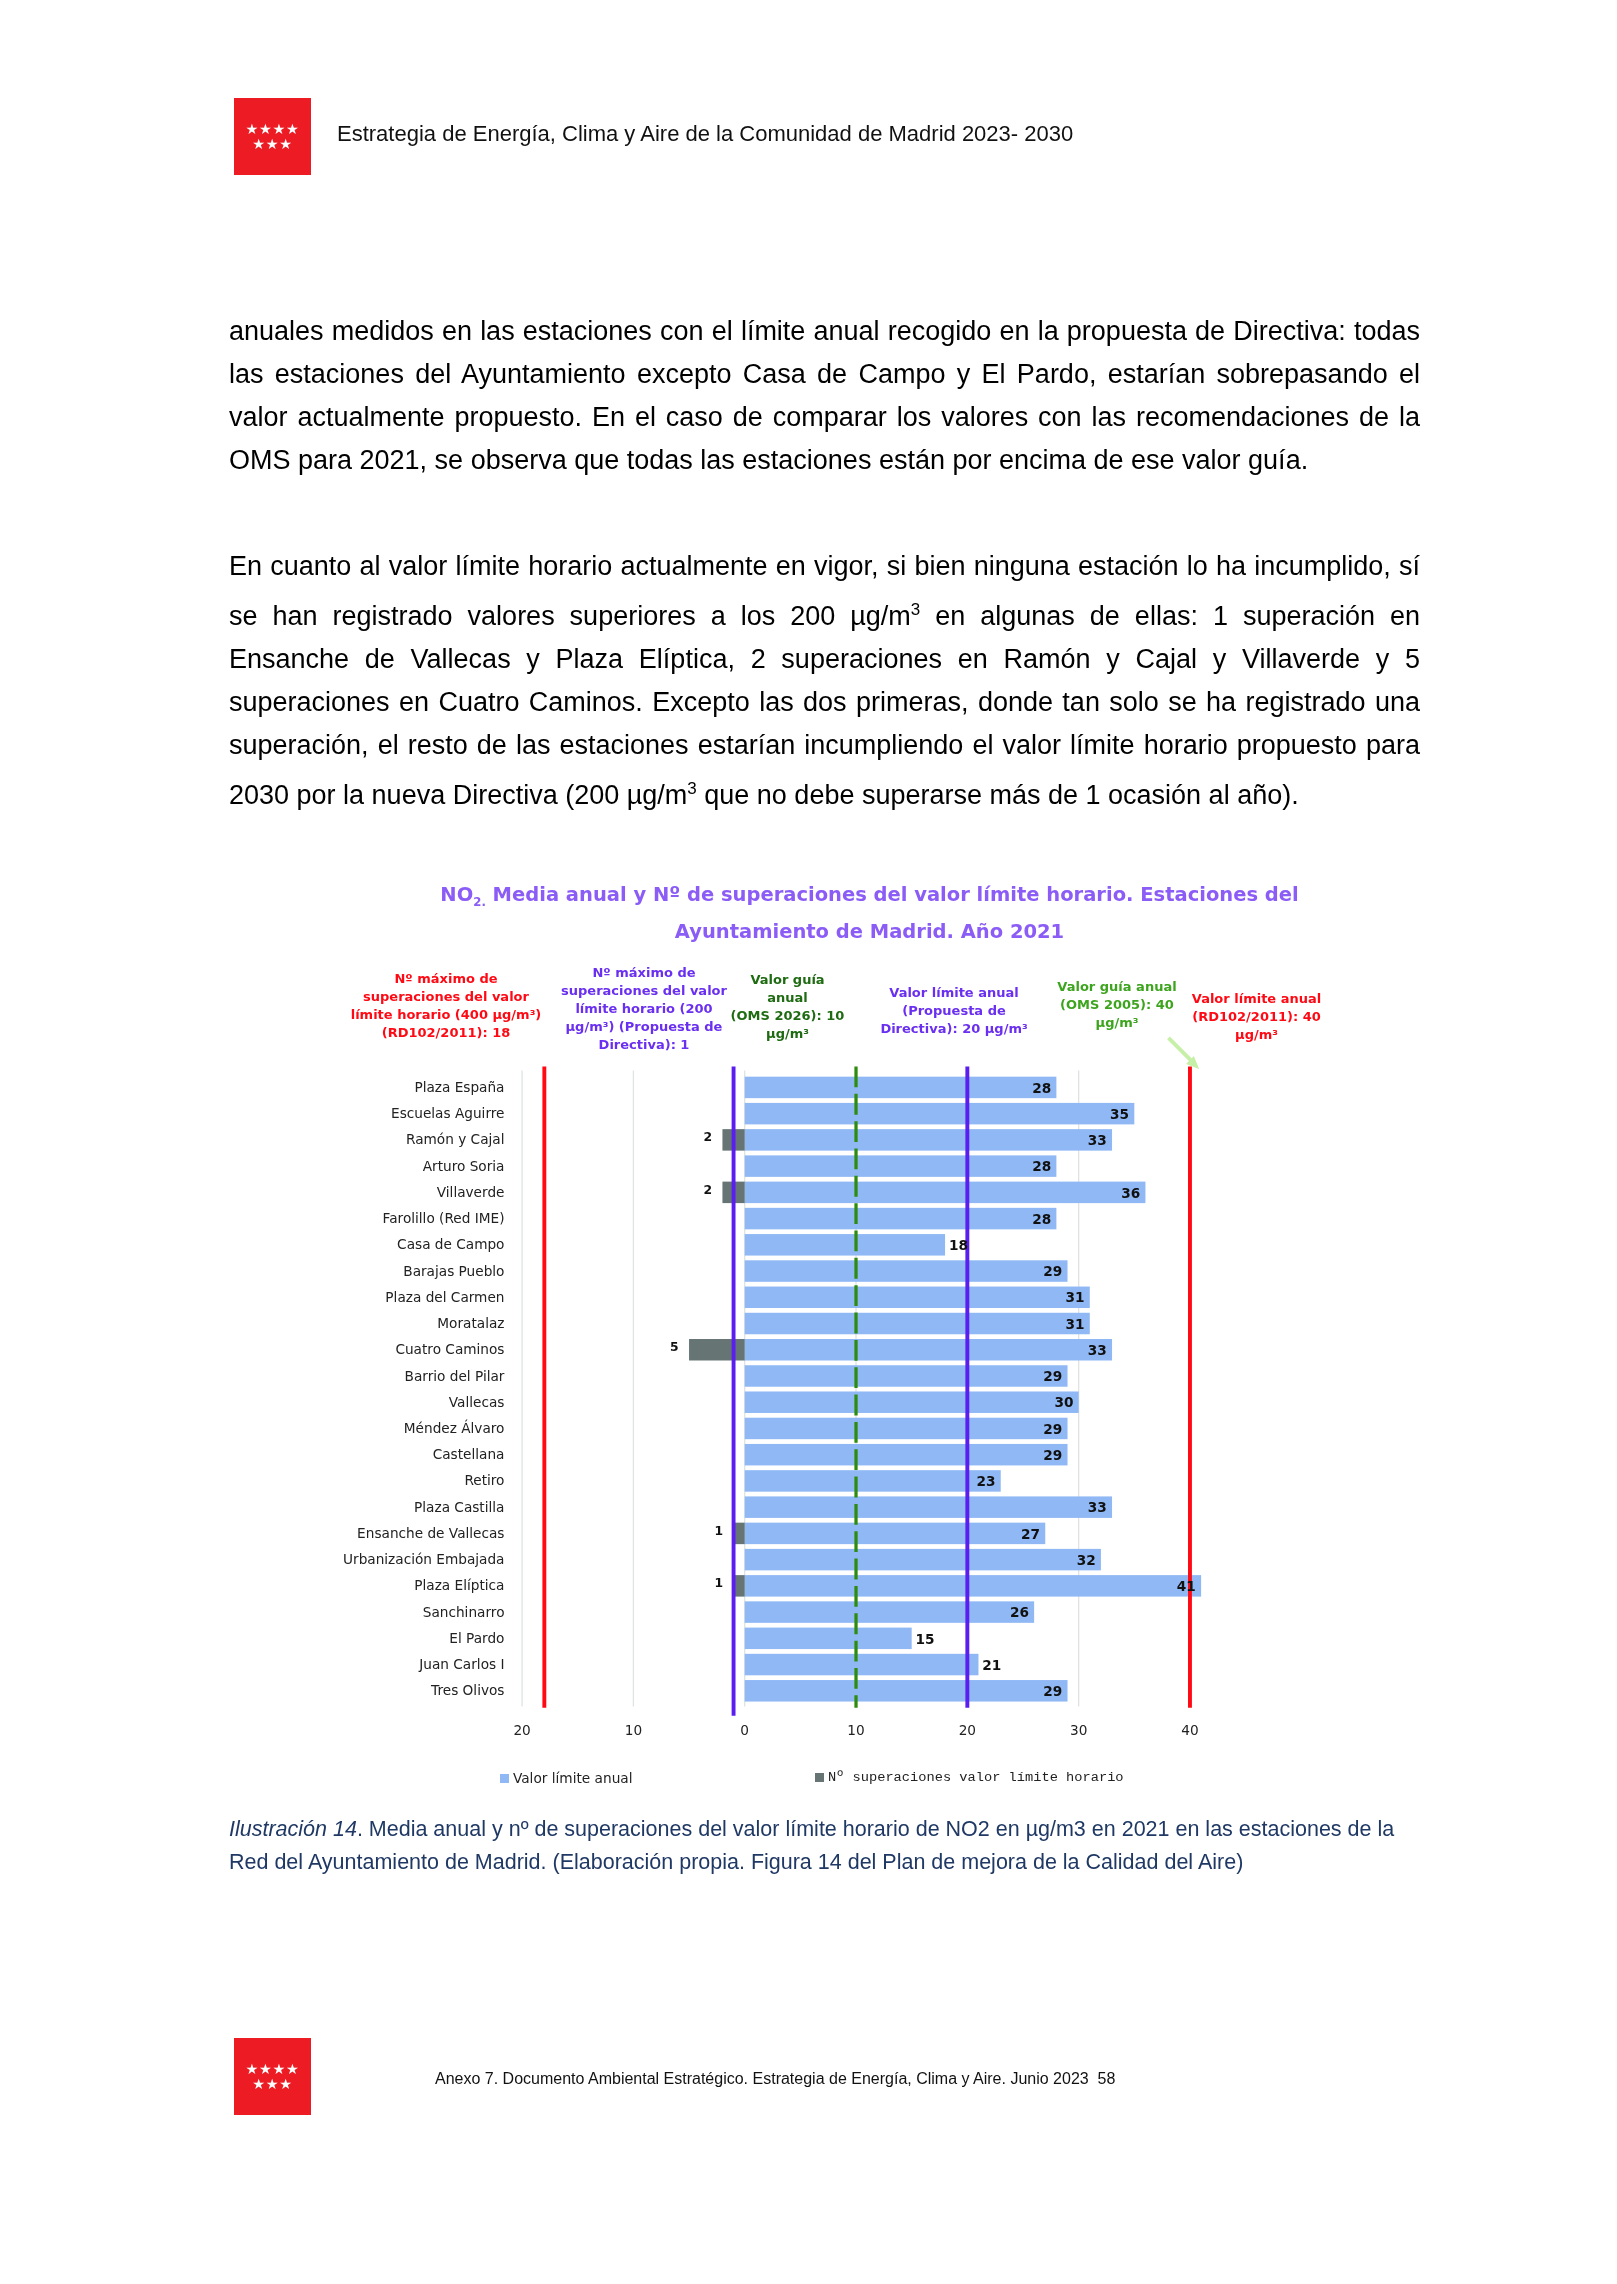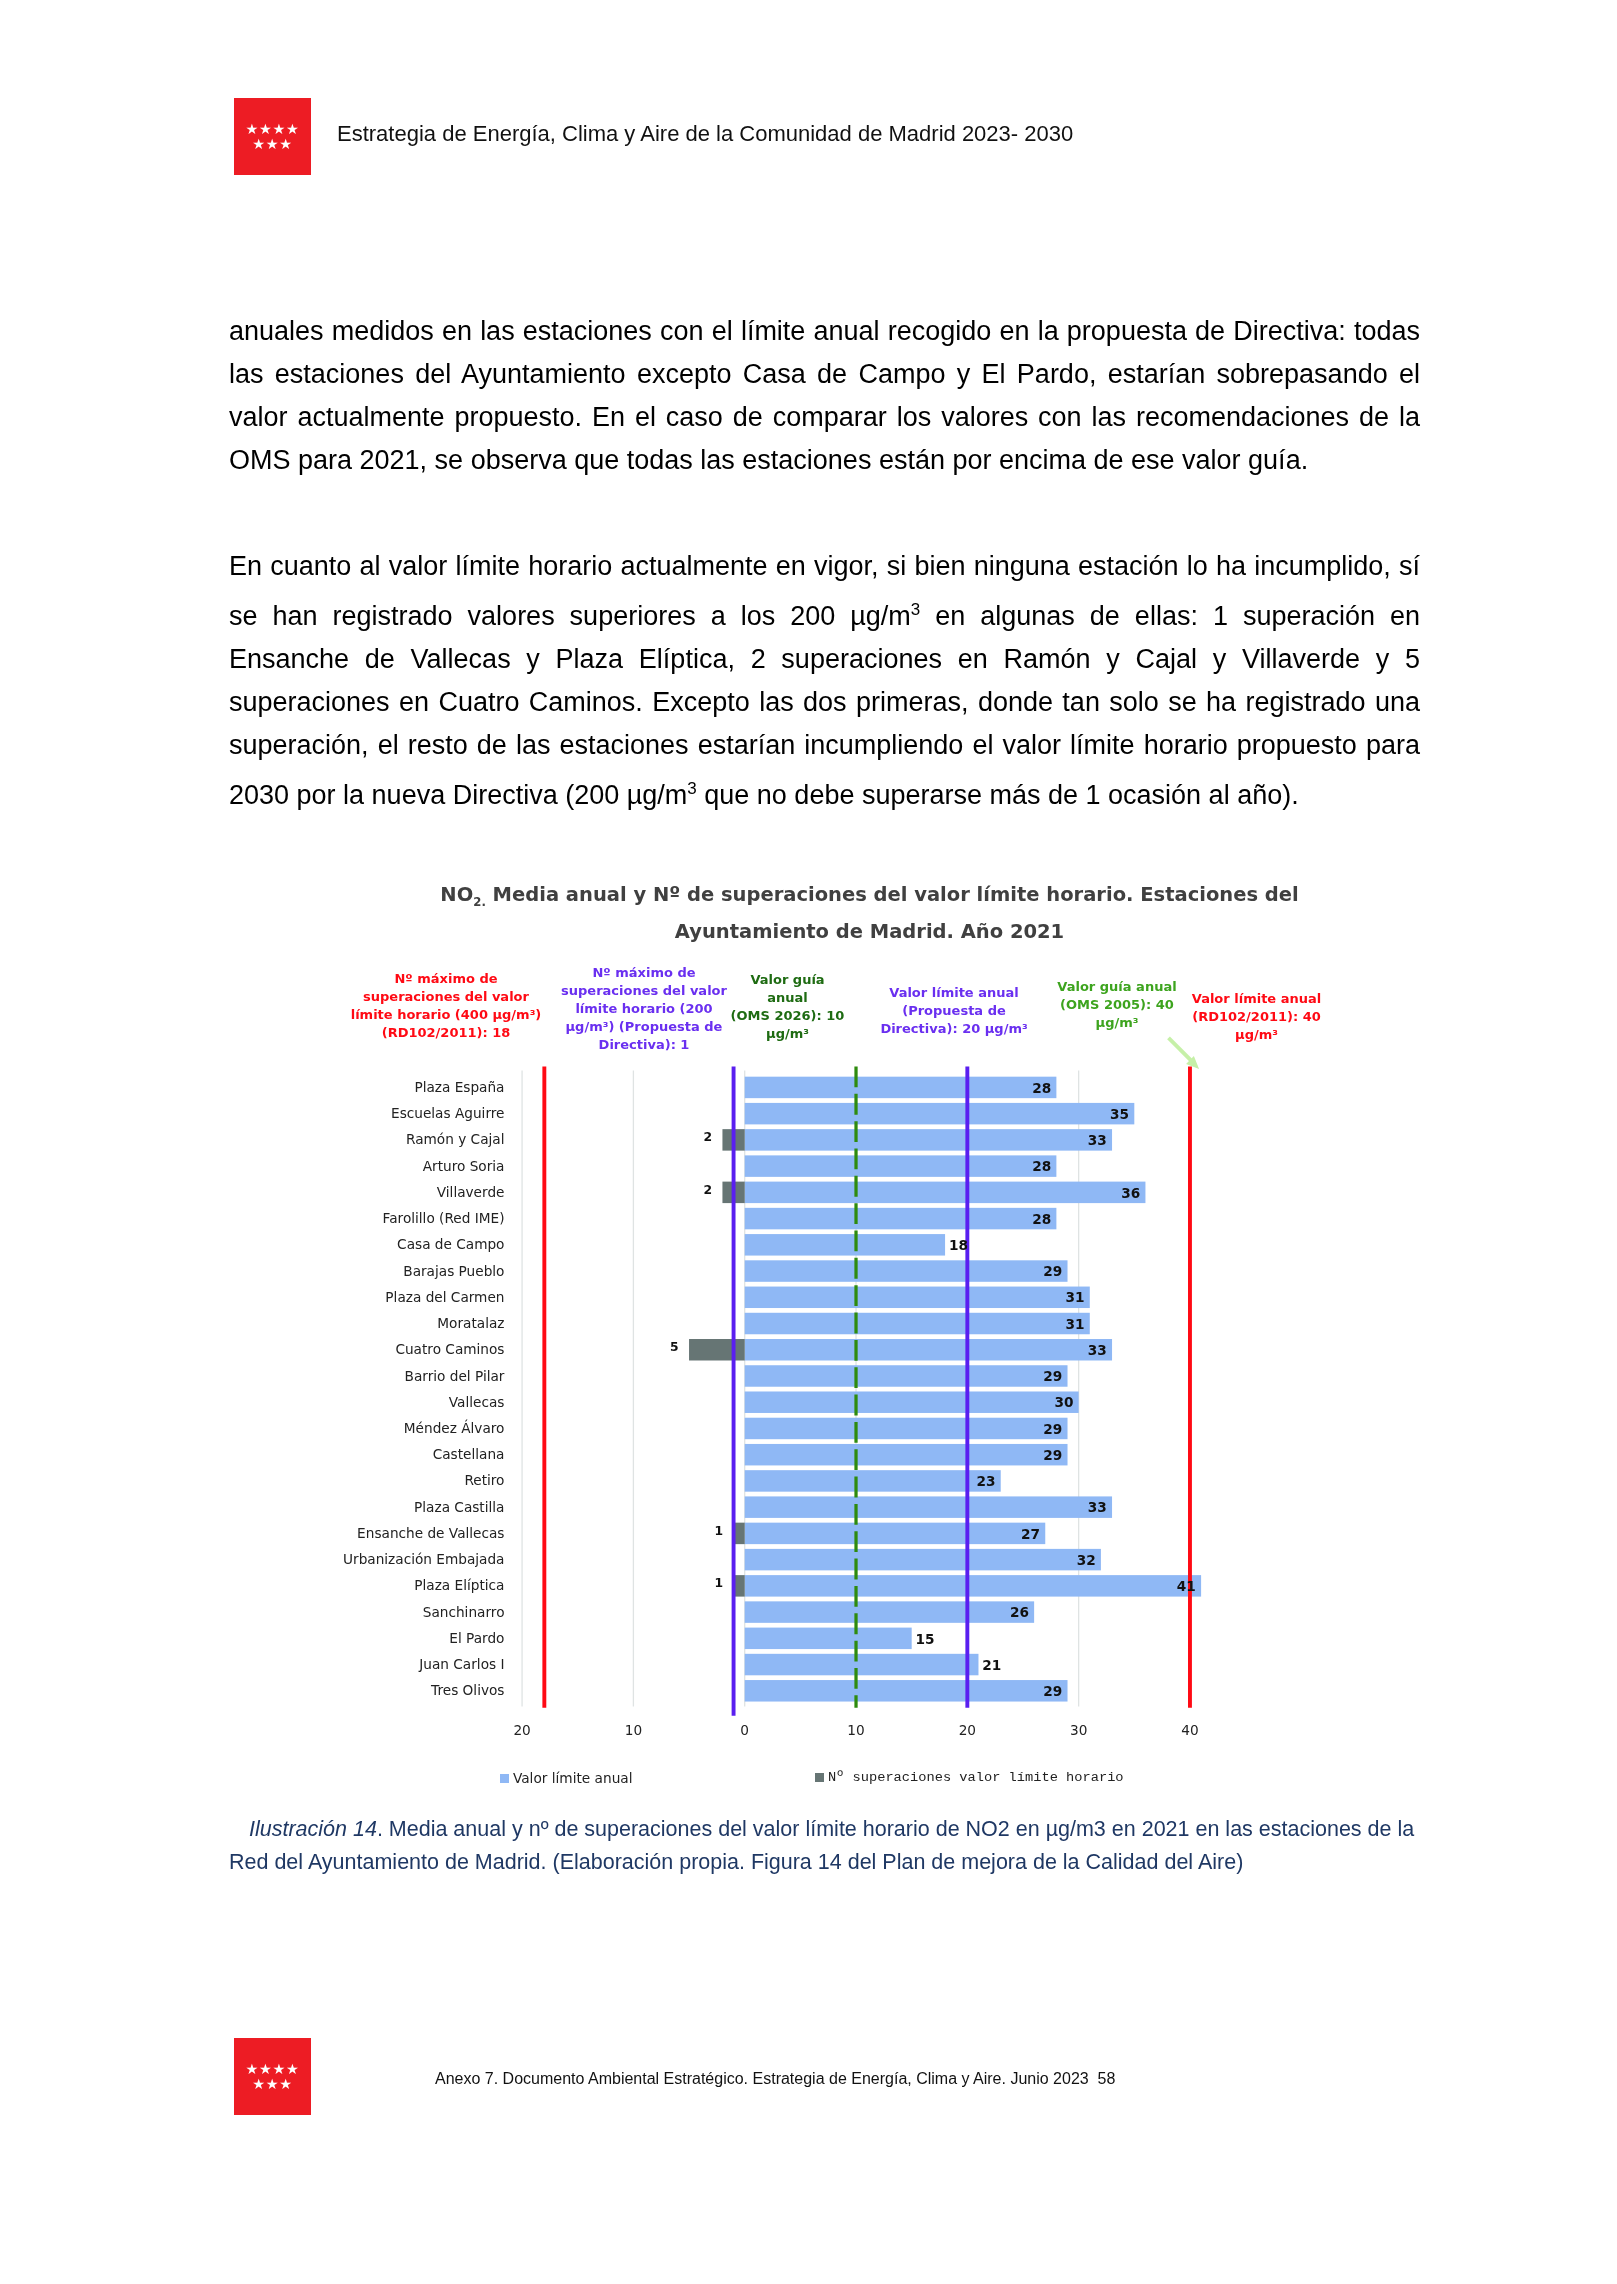--- a/index.html
+++ b/index.html
@@ -2,24 +2,24 @@
 <html style="font-size:10.4px"><head>
 <meta charset="utf-8">
 <style>
   html, body { margin:0; padding:0; background:#ffffff; }
   body { width:1617px; height:2284px; position:relative; overflow:hidden; font-family:"Liberation Sans", sans-serif; color:#000; }
   .logo { position:absolute; width:77px; height:77px; background:#ed1c24; display:flex; align-items:center; justify-content:center; }
   .logo .stars { color:#fff; font-size:14.3px; line-height:14.3px; text-align:center; letter-spacing:0.7px; }
   .header-title { position:absolute; left:337px; top:121px; font-family:"Liberation Sans", sans-serif; font-size:22px; color:#111; }
   .footer-text { position:absolute; left:435px; top:2070px; font-family:"Liberation Sans", sans-serif; font-size:16px; color:#111; }
   .para { position:absolute; left:229px; width:1191px; font-family:"Liberation Sans", sans-serif; font-size:27px; line-height:43px; text-align:justify; color:#000;margin-top:20px; }
-  .chart-title { position:absolute; left:391px; width:957px; top:880px; text-align:center; font-family:"DejaVu Sans", sans-serif; font-weight:bold; font-size:19.5px; line-height:30px; color:#404040; }
+  .chart-title { position:absolute; left:391px; width:957px; top:880px; text-align:center; font-family:"DejaVu Sans", sans-serif; font-weight:bold; font-size:19.5px; line-height:30px; color:#8b5cf6; }
   .annot { position:absolute; text-align:center; font-family:"DejaVu Sans", sans-serif; font-weight:bold; font-size:13px; line-height:18px; }
   .caption { position:absolute; left:229px; width:1191px; top:1813px; font-family:"Liberation Sans", sans-serif; font-size:21.5px; line-height:33px; color:#1f3864; }
-  .caption i { font-style:italic;margin-left:20px; }
+  .caption i { font-style:italic; }
   svg text { font-family:"DejaVu Sans", sans-serif; }
   .legend { position:absolute; top:1770px; font-family:"DejaVu Sans", sans-serif; font-size:13.7px; color:#222; display:flex; align-items:center; gap:3.9px; }
   .legend .sw { width:9px; height:9px; display:inline-block; }
 </style>
 </head>
 <body>
 
 <div class="logo" style="left:234px; top:98px;">
   <div class="stars">★★★★<br>★★★</div>
 </div>

